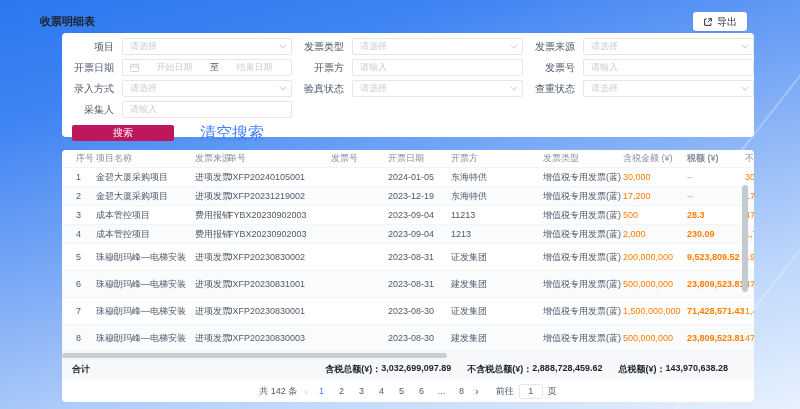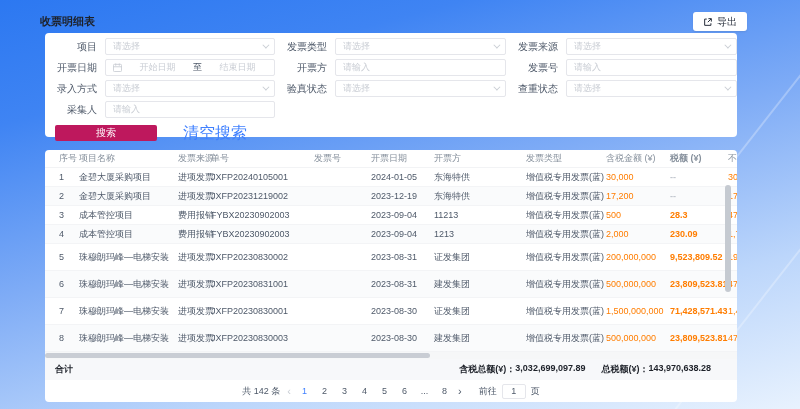--- a/index.html
+++ b/index.html
@@ -14,21 +14,21 @@
 
   .app { position:absolute; left:30px; top:10px; width:725px; height:392px; }
 
   .titlebar { height:23px; display:flex; align-items:center; padding:0 8px 0 10px; }
   .page-title { font-size:11px; font-weight:bold; color:#1D2129; }
   .export-btn { margin-left:auto; width:54px; height:19px; background:#FFFFFF; border:none;
     border-radius:3px; font-size:10px; color:#272E3B; display:flex; align-items:center;
     justify-content:center; gap:4px; cursor:pointer; box-shadow:0 1px 2px rgba(29,33,41,0.1);
     font-family:inherit; }
 
-  .card { position:absolute; left:15px; width:692px; background:#FFFFFF; border-radius:4px; }
+  .card { position:absolute; left:32px; width:692px; background:#FFFFFF; border-radius:4px; }
   .filter-card { top:23px; height:104px; padding-top:5px; }
 
   .frow { display:flex; align-items:center; height:17px; margin-bottom:4px; }
   .ffield { display:flex; align-items:center; width:230px; }
   .ffield.wide { width:231px; }
   .flabel { width:52px; flex:none; text-align:right; font-size:10px; color:#4E5969; margin-right:8px; }
   .finput { flex:1; height:17px; border:1px solid #E5E6EB; border-radius:2px; background:#fff;
     display:flex; align-items:center; padding:0 7px; font-size:9px; color:#C9CDD4; gap:6px; }
   .finput .ph { flex:1; overflow:hidden; white-space:nowrap; }
   .chev { width:5px; height:5px; border-right:1px solid #C9CDD4; border-bottom:1px solid #C9CDD4;
@@ -318,20 +318,24 @@
 
       <div class="hscroll">
         <div class="hscroll-thumb"></div>
       </div>
 
       <div class="totals">
         <span>合计</span>
         <span class="tgroup tg-first">
           <span>含税总额(¥)：</span>
           <span>3,032,699,097.89</span>
+        </span>
+        <span class="tgroup">
+          <span>不含税总额(¥)：</span>
+          <span>2,888,728,459.62</span>
         </span>
         <span class="tgroup">
           <span>总税额(¥)：</span>
           <span>143,970,638.28</span>
         </span>
       </div>
 
       <div class="pager">
         <span class="pg-total">共 142 条</span>
         <span class="pg-arrow pg-prev">‹</span>

